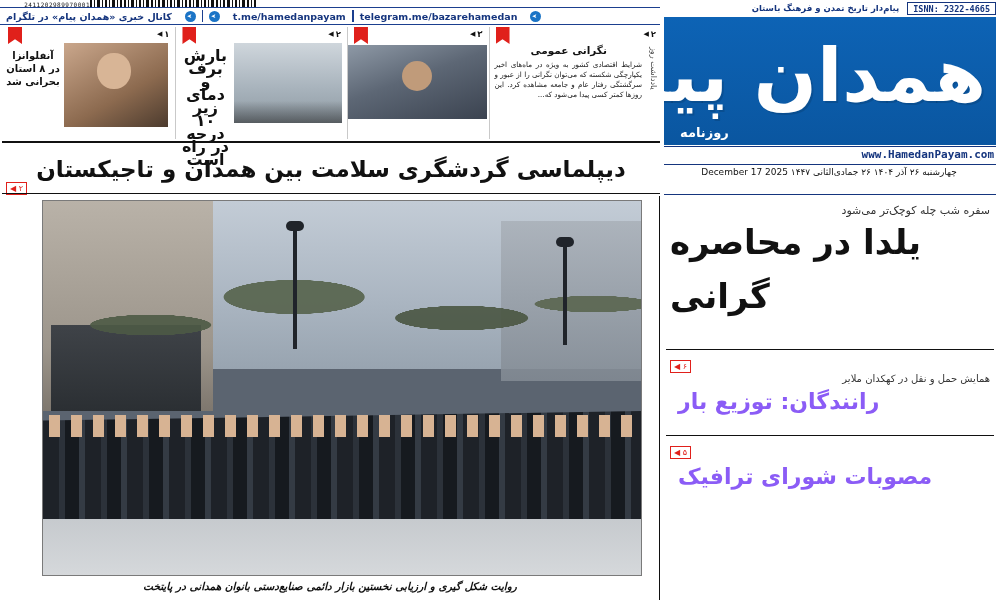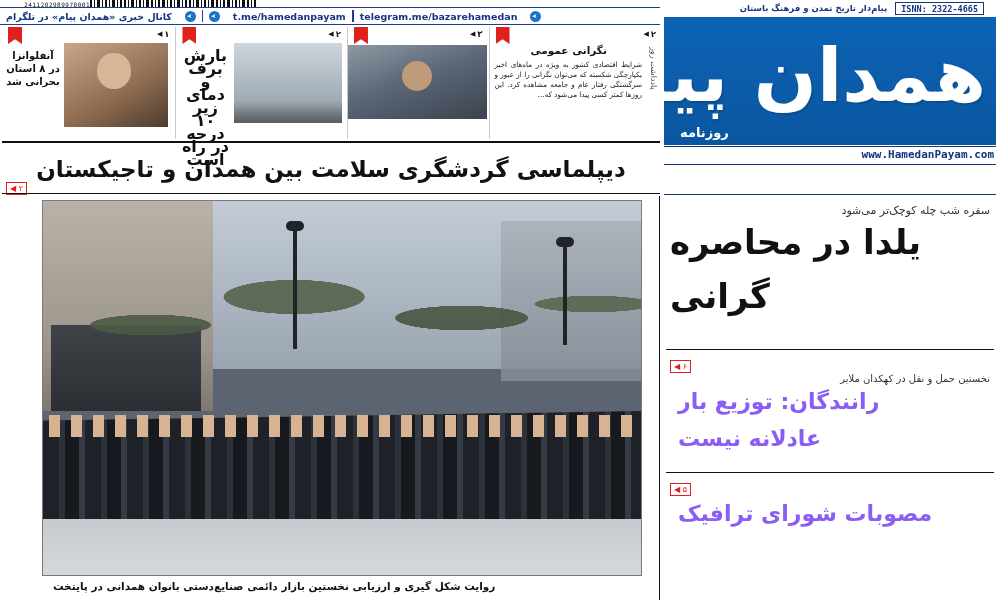--- a/index.html
+++ b/index.html
@@ -51,21 +51,21 @@
   .masthead {
     position: absolute; top: 0; right: 0; width: 340px; height: 196px;
     background: #ffffff;
   }
   .isnn-row {
     position: absolute; top: 0; right: 0; width: 340px; height: 16px;
     display: flex; flex-direction: row; align-items: center;
     font-size: 9px; color: #15357e; font-weight: bold;
   }
   .isnn-box {
-    border: 1px solid #15357e; padding: 0px 5px; margin-right: 16px;
+    border: 1px solid #15357e; padding: 0px 5px; margin-right: 4px;
     font-family: "DejaVu Sans Mono", monospace; font-size: 8.5px;
     line-height: 12px; height: 13px;
   }
   .isnn-tag { font-size: 8.5px; padding-right: 8px; }
 
   .blue-block {
     position: absolute; top: 17px; right: 4px; width: 332px; height: 128px;
     background: #0b5fb0;
     background: linear-gradient(180deg,#0d63b5 0%, #0a56a0 100%);
     overflow: hidden;
@@ -203,22 +203,22 @@
       transparent 0px, transparent 6px,
       #d7b393 6px, #d7b393 17px,
       transparent 17px, transparent 22px);
   }
   .mp-lamp { position:absolute; background:#20242a; }
   .mp-lamp.l1 { left:250px; top:28px; width:4px; height:120px; }
   .mp-lamp.l2 { left:520px; top:44px; width:4px; height:100px; }
   .mp-lamp .top { position:absolute; top:-8px; left:-7px; width:18px; height:10px; background:#20242a; border-radius:6px; }
 
   .caption {
-    position: absolute; top: 580px; left: 53px; width: 600px;
-    text-align: left; font-size: 10.5px; color: #111; direction: rtl; font-weight: bold;
+    position: absolute; top: 580px; left: 30px; width: 600px;
+    text-align: center; font-size: 10.5px; color: #111; direction: rtl; font-weight: bold; font-style: italic;
   }
 
   
   .right-col { position: absolute; top: 196px; right: 0; width: 340px; height: 404px; }
   .rc-rule { height: 1px; background: #111; margin: 0 6px; }
   .kicker {
     font-size: 11px; color: #333; text-align: right; direction: rtl;
     padding: 8px 10px 0 10px;
   }
   .rc-head {
@@ -317,20 +317,24 @@
   </div>
 
   <div class="blue-block">
     <div class="paper-name">همدان پیام</div>
     <div class="rooznameh">روزنامه</div>
   </div>
 
   <div class="mast-rule" style="top:146px;"></div>
   <div class="site-url">www.HamedanPayam.com</div>
   <div class="mast-rule" style="top:164px;"></div>
+  <div class="date-line" style="top:167px;">
+    <span>چهارشنبه ۲۶ آذر ۱۴۰۴ ۲۶ جمادی‌الثانی ۱۴۴۷</span>
+    <span class="en">December 17  2025</span>
+  </div>
   <div class="mast-rule" style="top:194px;"></div>
 </div>
 
 <div class="teasers">
 
   <div class="teaser" style="width:172px;">
     <div class="tnum">
       <span>۲</span>
       <span class="arrow">◀</span>
     </div>
@@ -403,23 +407,22 @@
   <div class="kicker">سفره شب چله کوچک‌تر می‌شود</div>
   <div class="rc-head">یلدا در محاصره</div>
   <div class="rc-head" style="padding-top:0;">گرانی</div>
 
   <div class="rc-rule" style="margin-top:22px;"></div>
   <div style="padding:4px 10px 0 10px; text-align:left;">
     <span class="rc-badge">
       <span>۶</span> ◀
     </span>
   </div>
-  <div class="rc-kick2">نخستین حمل و نقل در کهکدان ملایر</div>
+  <div class="rc-kick2">همایش حمل و نقل در کهکدان ملایر</div>
   <div class="rc-head2" style="text-align:left; padding-left:18px;">رانندگان: توزیع بار</div>
-  <div class="rc-head2" style="text-align:left; padding-left:18px; padding-top:0;">عادلانه نیست</div>
 
   <div class="rc-rule" style="margin-top:12px;"></div>
   <div style="padding:4px 10px 0 10px; text-align:left;">
     <span class="rc-badge">
       <span>۵</span> ◀
     </span>
   </div>
   <div class="rc-head2" style="text-align:left; padding-left:18px;">مصوبات شورای ترافیک</div>
 </div>
 

